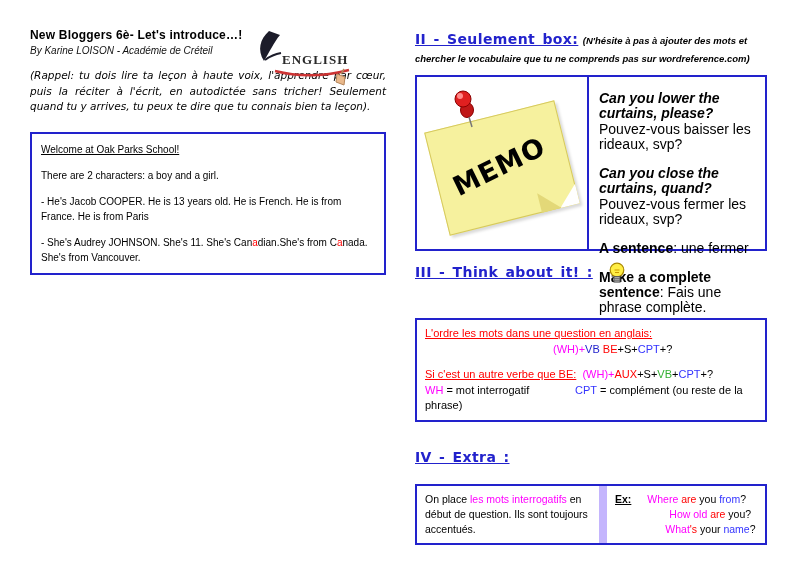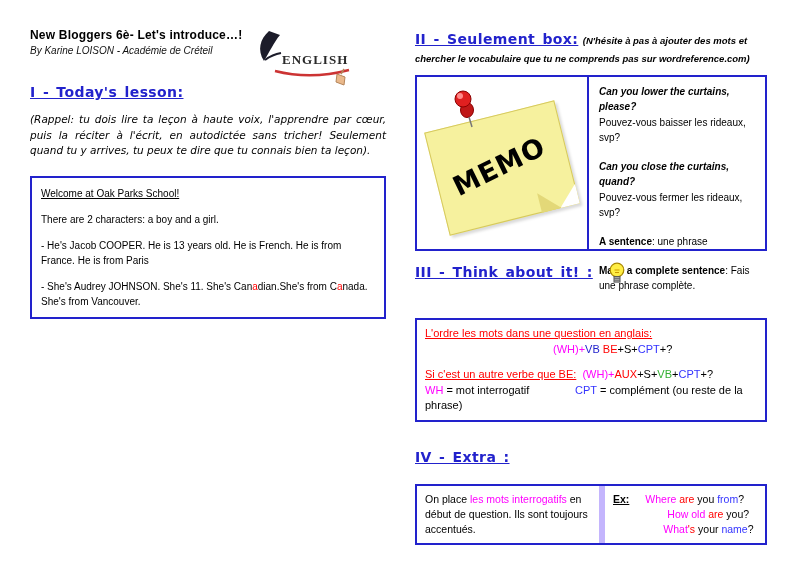--- a/index.html
+++ b/index.html
@@ -33,21 +33,21 @@
   }
   .box{border:2px solid #2222cc;}
   .box1{margin-top:17px;padding:8px 9px;font-size:10px;line-height:15px;min-height:113px;}
   .box1 p{margin:0 0 11px 0;}
   .box1 p:last-child{margin-bottom:0;}
   .u{text-decoration:underline;}
 
   
   .memo-box{margin-top:9px;display:flex;height:172px;}
   .memo-cell-left{width:170px;border-right:2px solid #2222cc;position:relative;overflow:hidden;}
-  .memo-cell-right{flex:1;padding:7px 10px;font-size:10px;line-height:15px;}
+  .memo-cell-right{flex:1;padding:14px 10px;font-size:14px;line-height:15px;}
   .postit{
     position:absolute;left:18px;top:38px;width:132px;height:104px;
     background:#f6f19e;border:1px solid #d6c95e;transform:rotate(-14deg);
     box-shadow:2px 3px 3px rgba(0,0,0,.15);
   }
   .postit::before{content:"";position:absolute;right:-1px;bottom:-1px;
     border-style:solid;border-width:0 0 20px 20px;border-color:transparent transparent #ffffff transparent;}
   .postit::after{content:"";position:absolute;right:18px;bottom:-1px;
     border-style:solid;border-width:20px 0 0 20px;border-color:transparent transparent transparent #e3d878;}
   .memo-word{
@@ -64,21 +64,21 @@
   .bulb{margin-left:16px;margin-top:-2px;}
   .think-box{margin-top:29px;padding:6px 8px;font-size:11px;line-height:15.5px;}
   .red-u{color:#ff0000;text-decoration:underline;}
   .seg-line{white-space:pre-wrap;}
   .formula1{margin-left:128px;}
   .gap10{height:10px;}
 
   
   .heading4{margin-top:27px;}
   .extra-box{margin-top:19px;display:flex;min-height:52px;}
-  .extra-left{width:166px;border-right:6px solid #c4b5fd;padding:6px 8px;font-size:10.5px;line-height:15px;}
+  .extra-left{width:166px;border-right:8px solid #c4b5fd;padding:6px 8px;font-size:10.5px;line-height:15px;}
   .extra-right{flex:1;padding:6px 8px;display:flex;font-size:10.5px;line-height:15px;}
   .ex-label{font-weight:bold;text-decoration:underline;margin-right:16px;}
   .ex-lines{display:flex;flex-direction:column;}
   .ex-lines .ex1{margin-left:0;}
   .ex-lines .ex2{margin-left:22px;}
   .ex-lines .ex3{margin-left:18px;}
 </style>
 </head>
 <body>
 
@@ -93,21 +93,20 @@
       <svg width="112" height="64" viewBox="0 0 112 64">
         <path d="M24,1 C15,9 12,20 19,31 C24,23 29,12 35,5 Z" fill="#1c1c2a"></path>
         <path d="M20,30 C24,27 30,24 36,23" stroke="#1c1c2a" stroke-width="2" fill="none"></path>
         <text x="37" y="34" font-family="Liberation Serif, serif" font-size="13" font-weight="bold" fill="#2a2a2a" letter-spacing="1">ENGLISH</text>
         <path d="M30,41 Q66,50 104,40" stroke="#cc3333" stroke-width="2.5" fill="none"></path>
         <path d="M92,44 l8,3 l-1,8 l-8,-3 z" fill="#eab98b" stroke="#b5855a" stroke-width="1"></path>
         <path d="M96,44 l3,-5" stroke="#b5855a" stroke-width="1.5"></path>
       </svg>
     </div>
 
-    <div class="h-sec heading1">I - Today's lesson:</div>
 
     <div class="rappel">(Rappel: tu dois lire ta leçon à haute voix, l'apprendre par cœur, puis la réciter à l'écrit, en autodictée sans tricher! Seulement quand tu y arrives, tu peux te dire que tu connais bien ta leçon).</div>
 
     <div class="box box1">
       <p class="u">Welcome at Oak Parks School!</p>
       <p>There are 2 characters: a boy and a girl.</p>
       <p>- He's Jacob COOPER. He is 13 years old. He is French. He is from France. He is from Paris</p>
       <p><span>- She's Audrey JOHNSON. She's 11. She's Can</span><span style="color: rgb(255, 0, 0);">a</span><span>dian.She's from C</span><span style="color: rgb(255, 0, 0);">a</span><span>nada. She's from Vancouver.</span></p>
     </div>
   </div>
@@ -131,21 +130,21 @@
             <circle cx="11" cy="7" r="3" fill="#ff8a8a"></circle>
             <path d="M20,28 L23,38" stroke="#777" stroke-width="1.5"></path>
           </svg>
         </div>
       </div>
       <div class="memo-cell-right">
         <p class="q-en">Can you lower the curtains, please?</p>
         <p class="q-fr">Pouvez-vous baisser les rideaux, svp?</p>
         <p class="q-en">Can you close the curtains, quand?</p>
         <p class="q-fr">Pouvez-vous fermer les rideaux, svp?</p>
-        <p class="memo-s"><span style="font-weight: bold;">A sentence</span><span>: une phrase</span></p>
+        <p class="memo-s"><span style="font-weight: bold;">A sentence</span><span>: une fermer</span></p>
         <p class="memo-s"><span style="font-weight: bold;">Make a complete sentence</span><span>: Fais une phrase complète.</span></p>
       </div>
     </div>
 
     <div class="heading3">
       <span class="h-sec">III - Think about it! :</span>
       <span class="bulb">
         <svg width="16" height="23" viewBox="0 0 16 23">
           <circle cx="8" cy="8" r="6.8" fill="#ffee44" stroke="#aa8800" stroke-width="1.2"></circle>
           <path d="M5.5,8 h5 M6,10.5 h4" stroke="#cc9900" stroke-width="1" fill="none"></path>

